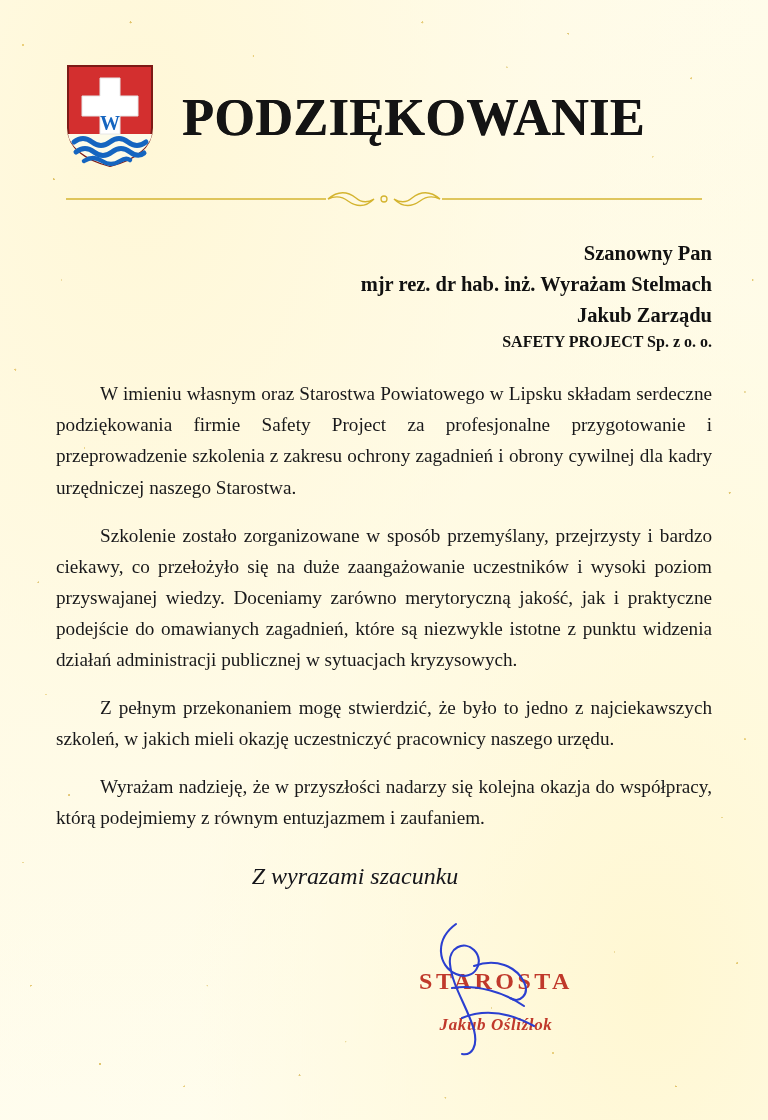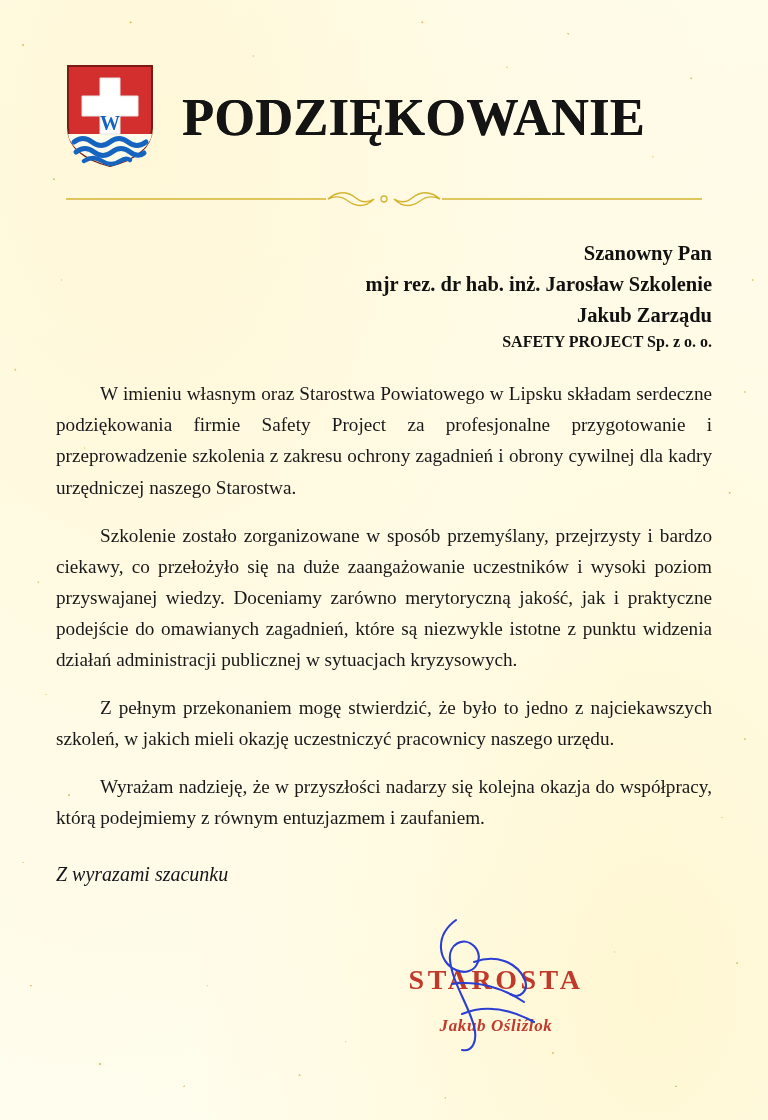--- a/index.html
+++ b/index.html
@@ -140,46 +140,46 @@
     color: #18181a;
     text-align: justify;
     text-indent: 44px;
     margin: 0 0 17px 0;
   }
   .body-text p:last-child { margin-bottom: 0; }
 
   
   .closing {
     margin-top: 30px;
-    text-align: left;
+    text-align: center;
     padding-right: 58px;
     font-family: "Liberation Serif", serif;
     font-style: italic;
-    font-size: 20px;
+    font-size: 24px;
     color: #15151a;
   }
 
   
   .signature {
     position: relative;
     margin-top: 24px;
     height: 140px;
   }
   .stamp {
     position: absolute;
     right: 116px;
     top: 54px;
     text-align: center;
     color: #c0392b;
     width: 200px;
   }
   .stamp .stamp-role {
     font-family: "Liberation Serif", serif;
     font-weight: bold;
-    font-size: 28px;
+    font-size: 24px;
     letter-spacing: 3.5px;
     color: #c0392b;
   }
   .stamp .stamp-name {
     font-family: "Liberation Serif", serif;
     font-weight: bold;
     font-style: italic;
     font-size: 17px;
     letter-spacing: 0.6px;
     color: #c0392b;
@@ -226,21 +226,21 @@
         <line x1="10" y1="13" x2="270" y2="13" stroke="#d4b430" stroke-width="1.4"></line>
         <line x1="386" y1="13" x2="646" y2="13" stroke="#d4b430" stroke-width="1.4"></line>
         <path d="M272 13 q14 -12 28 -1 q8 7 18 1 q-12 12 -26 2 q-9 -7 -20 -2 Z" fill="none" stroke="#d4b430" stroke-width="1.4"></path>
         <path d="M384 13 q-14 -12 -28 -1 q-8 7 -18 1 q12 12 26 2 q9 -7 20 -2 Z" fill="none" stroke="#d4b430" stroke-width="1.4"></path>
         <circle cx="328" cy="13" r="3" fill="none" stroke="#d4b430" stroke-width="1.3"></circle>
       </svg>
     </div>
 
     <div class="addressee">
       <div>Szanowny Pan</div>
-      <div>mjr rez. dr hab. inż. Jarosław  Szkolenie</div>
+      <div>mjr rez. dr hab. inż. Wyrażam  Stelmach</div>
       <div>Jakub Zarządu</div>
       <div class="small">SAFETY PROJECT Sp. z o. o.</div>
     </div>
 
     <div class="body-text">
       <p>W imieniu własnym oraz Starostwa Powiatowego w Lipsku składam serdeczne podziękowania firmie Safety Project za profesjonalne przygotowanie i przeprowadzenie szkolenia z zakresu ochrony zagadnień i obrony cywilnej dla kadry urzędniczej naszego Starostwa.</p>
       <p>Szkolenie zostało zorganizowane w sposób przemyślany, przejrzysty i bardzo ciekawy, co przełożyło się na duże zaangażowanie uczestników i wysoki poziom przyswajanej wiedzy. Doceniamy zarówno merytoryczną jakość, jak i praktyczne podejście do omawianych zagadnień, które są niezwykle istotne z punktu widzenia działań administracji publicznej w sytuacjach kryzysowych.</p>
       <p>Z pełnym przekonaniem mogę stwierdzić, że było to jedno z najciekawszych szkoleń, w jakich mieli okazję uczestniczyć pracownicy naszego urzędu.</p>
       <p>Wyrażam nadzieję, że w przyszłości nadarzy się kolejna okazja do współpracy, którą podejmiemy z równym entuzjazmem  i zaufaniem.</p>
     </div>

